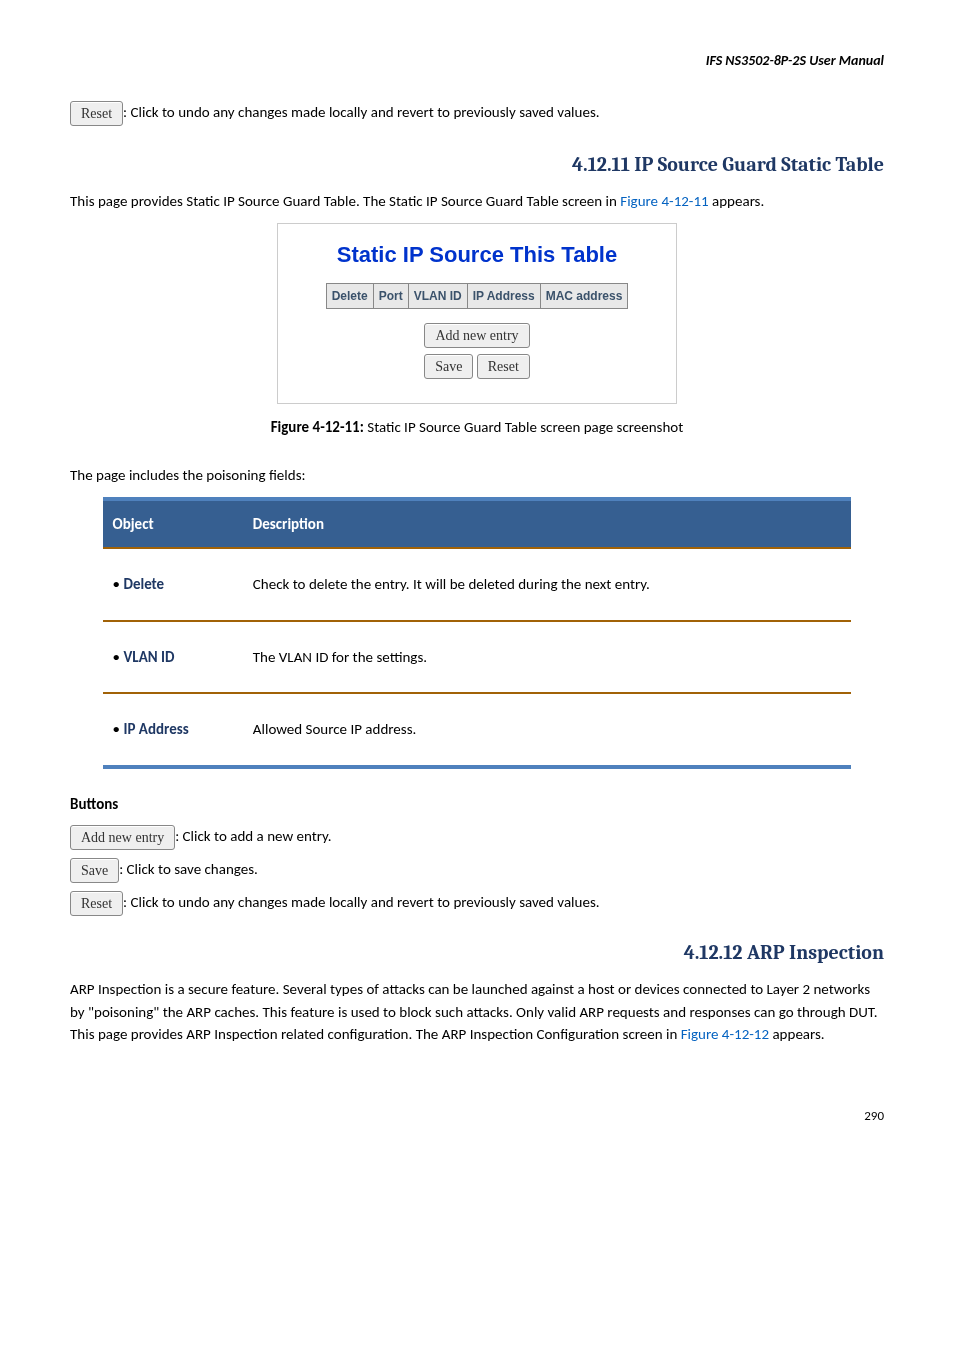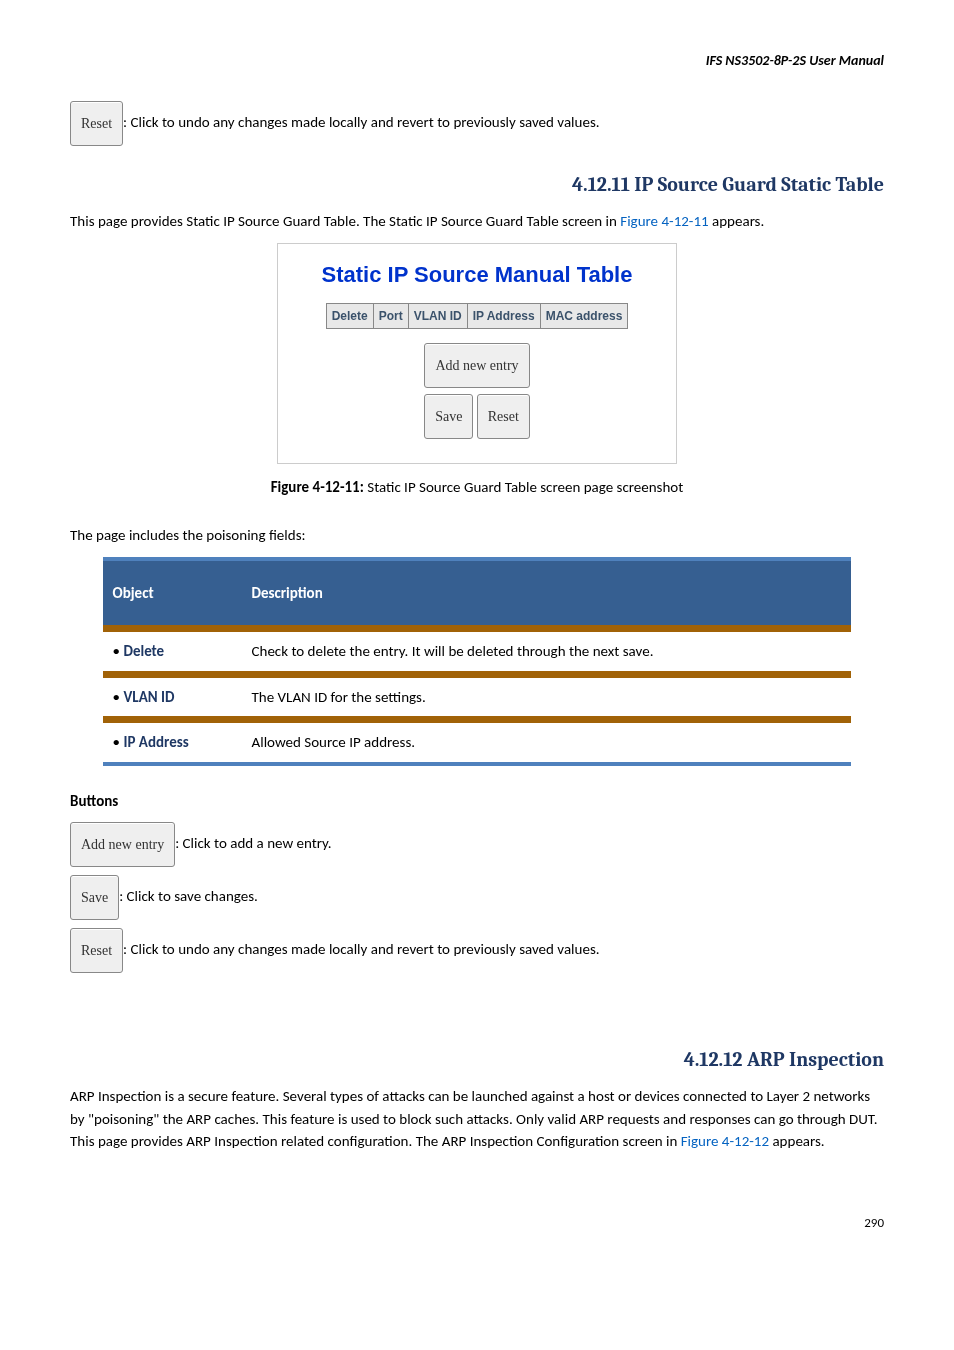--- a/index.html
+++ b/index.html
@@ -18,21 +18,21 @@
     font-style: italic;
     font-weight: bold;
     font-size: 14px;
     margin-bottom: 30px;
   }
   .old-button {
     display: inline-block;
     background: #efefef;
     border: 1px solid #888;
     border-radius: 3px;
-    padding: 11px 10px;
+    padding: 1px 10px;
     font-family: "Times New Roman", serif;
     font-size: 14px;
     color: #333;
     box-shadow: inset 0 1px 0 #fff;
     vertical-align: middle;
   }
   h3.section-title {
     color: #1f3864;
     font-size: 20px;
     font-weight: bold;
@@ -77,28 +77,28 @@
   }
   .obj-table {
     border-collapse: collapse;
     width: 92%;
     margin: 10px auto 24px auto;
   }
   .obj-table thead th {
     background: #365f91;
     color: #fff;
     text-align: left;
-    padding: 21px 10px;
+    padding: 12px 10px;
     border-top: 4px solid #4f81bd;
     font-size: 15px;
   }
   .obj-table td {
-    border-top: 7px solid #a16207;
+    border-top: 2px solid #a16207;
     border-bottom: 1px solid #4f81bd;
-    padding: 8px 10px;
+    padding: 24px 10px;
     font-size: 15px;
   }
   .obj-table tbody tr:last-child td {
     border-bottom: 4px solid #4f81bd;
   }
   .obj-label {
     color: #1f3864;
     font-weight: bold;
   }
   .bullet {
@@ -125,21 +125,21 @@
   <span class="old-button">Reset</span><span>: Click to undo any changes made locally and revert to previously saved values.</span>
 </p>
 
 <h3 class="section-title">4.12.11 IP Source Guard Static Table</h3>
 
 <p>
   <span>This page provides Static IP Source Guard Table. The Static IP Source Guard Table screen in </span><span class="figlink">Figure 4-12-11</span><span> appears.</span>
 </p>
 
 <div class="fig-box">
-  <div class="fig-title">Static IP Source Manual Table</div>
+  <div class="fig-title">Static IP Source This Table</div>
   <table class="fig-table">
     <tbody>
         <tr>
       <th>Delete</th>
       <th>Port</th>
       <th>VLAN ID</th>
       <th>IP Address</th>
       <th>MAC address</th>
     </tr>
   </tbody>
@@ -162,21 +162,21 @@
 <table class="obj-table">
   <thead>
     <tr>
       <th>Object</th>
       <th>Description</th>
     </tr>
   </thead>
   <tbody>
     <tr>
       <td><span class="bullet">•&nbsp;</span><span class="obj-label">Delete</span></td>
-      <td>Check to delete the entry. It will be deleted through the next save.</td>
+      <td>Check to delete the entry. It will be deleted during the next entry.</td>
     </tr>
     <tr>
       <td><span class="bullet">•&nbsp;</span><span class="obj-label">VLAN ID</span></td>
       <td>The VLAN ID for the settings.</td>
     </tr>
     <tr>
       <td><span class="bullet">•&nbsp;</span><span class="obj-label">IP Address</span></td>
       <td>Allowed Source IP address.</td>
     </tr>
   </tbody>
@@ -187,19 +187,19 @@
 <p class="button-line">
   <span class="old-button">Add new entry</span><span>: Click to add a new entry.</span>
 </p>
 <p class="button-line">
   <span class="old-button">Save</span><span>: Click to save changes.</span>
 </p>
 <p class="button-line">
   <span class="old-button">Reset</span><span>: Click to undo any changes made locally and revert to previously saved values.</span>
 </p>
 
-<h3 class="section-title" style="margin-top:72px">4.12.12 ARP Inspection</h3>
+<h3 class="section-title" style="margin-top:22px">4.12.12 ARP Inspection</h3>
 
 <p>
   <span>ARP Inspection is a secure feature. Several types of attacks can be launched against a host or devices connected to Layer 2 networks by "poisoning" the ARP caches. This feature is used to block such attacks. Only valid ARP requests and responses can go through DUT. This page provides ARP Inspection related configuration. The ARP Inspection Configuration screen in </span><span class="figlink">Figure 4-12-12</span><span> appears.</span>
 </p>
 
 <div class="footer">290</div>
 
 </body></html>

